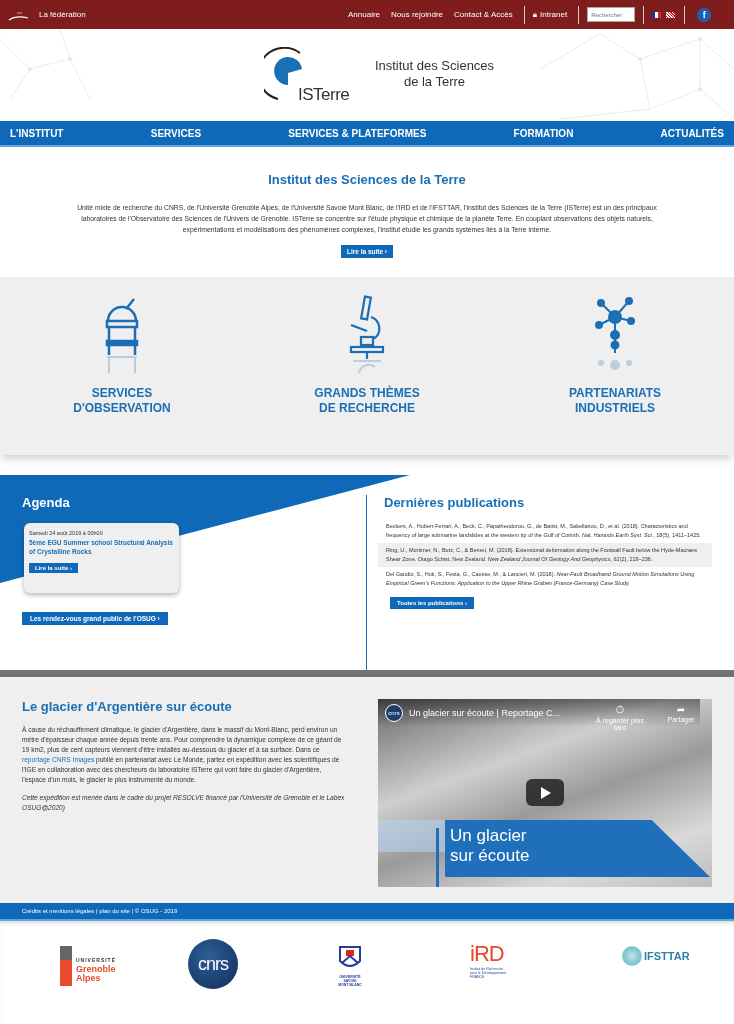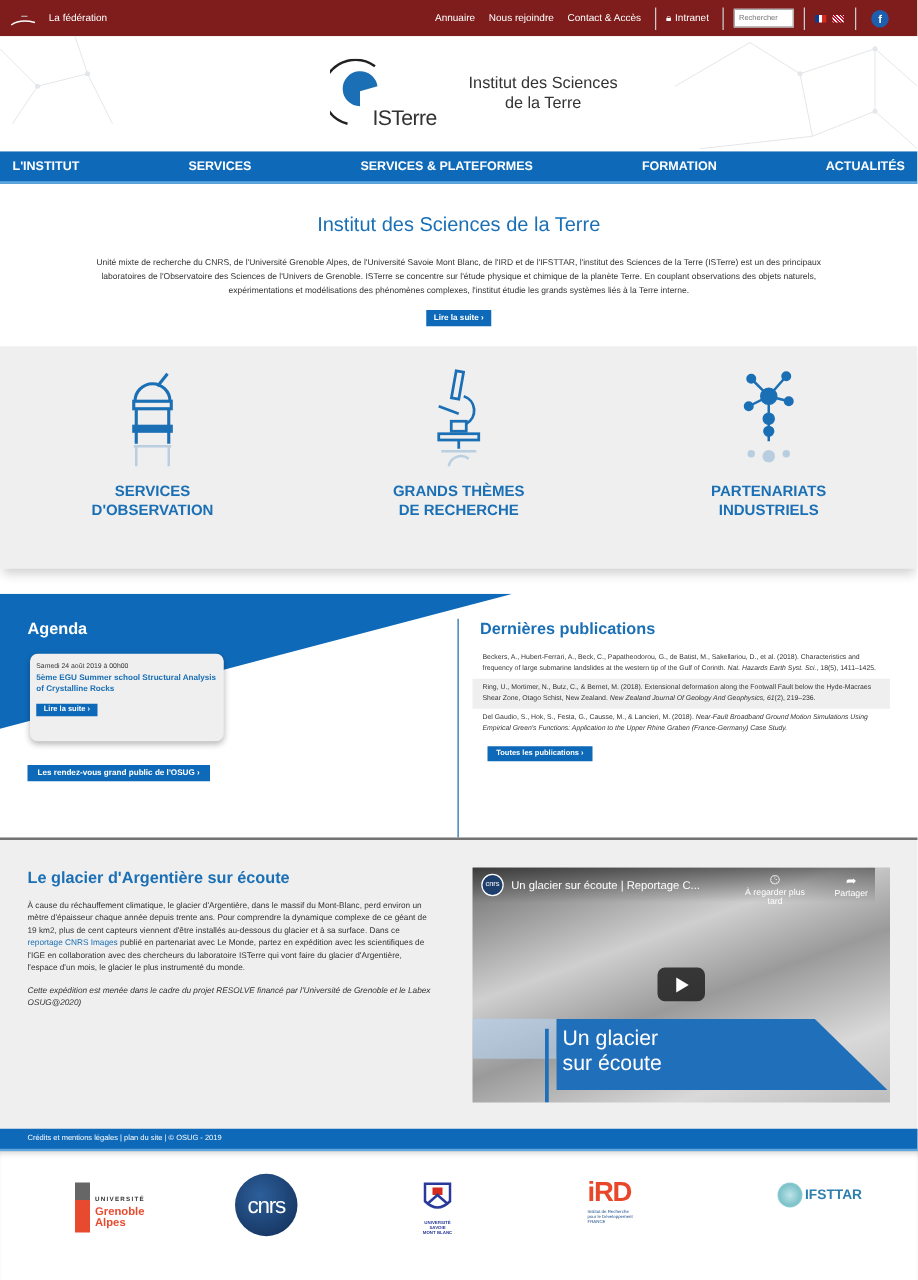--- a/index.html
+++ b/index.html
@@ -18,21 +18,21 @@
 .fb{width:14px;height:14px;border-radius:50%;background:#1c5fb0;color:#fff;font-size:9px;font-weight:bold;display:flex;align-items:center;justify-content:center;margin-left:4px}
 .header{height:92px;position:relative;background:#fff;overflow:hidden}
 .header .net{position:absolute;inset:0}
 .logo{position:absolute;left:264px;top:18px;display:flex;align-items:flex-end}
 .logo-mark{width:60px;height:60px;position:relative}
 .logo-text{position:absolute;left:34px;top:38px;font-size:17px;color:#333;letter-spacing:-0.5px}
 .logo-title{position:absolute;left:372px;top:29px;font-size:13px;color:#333;text-align:center;line-height:16px;width:125px}
 .nav{height:26px;background:#0e6ab9;display:flex;justify-content:space-between;align-items:center;border-bottom:2px solid #5fa7df}
 .nav a{color:#fff;font-weight:bold;font-size:10px;margin:0 10px;text-decoration:none}
 .intro{height:130px;text-align:center;padding-top:25px}
-.intro h1{color:#1a6fb5;font-size:16px;font-weight:normal;margin-bottom:15px}
+.intro h1{color:#1a6fb5;font-size:13px;font-weight:bold;margin-bottom:15px}
 .intro p{font-size:6.8px;line-height:11px;color:#333;width:600px;margin:0 auto}
 .btn{display:inline-block;background:#0e6ab9;color:#fff;font-size:6.5px;font-weight:bold;padding:3px 6px;text-decoration:none}
 .intro .btn{margin-top:10px}
 .themes{height:178px;background:#efefef;position:relative;box-shadow:0 6px 8px -2px rgba(0,0,0,0.18)}
 .theme{position:absolute;top:18px;width:200px;text-align:center}
 .theme .ico{height:80px;display:flex;justify-content:center;align-items:flex-end}
 .theme .lbl{color:#1a6fb5;font-weight:bold;font-size:12px;line-height:15px;margin-top:11px}
 .gap{height:20px;background:#fff}
 .mid{position:relative;height:202px;background:#fff}
 .mid .wedge{position:absolute;left:0;top:0}
@@ -42,21 +42,21 @@
 .card .date{font-size:5.5px;color:#333}
 .card .ttl{font-size:6.5px;color:#1a6fb5;font-weight:bold;line-height:9px;margin-top:2px}
 .card .btn{margin-top:6px;font-size:6px;padding:2px 6px}
 .osug-btn{position:absolute;left:22px;top:137px;font-size:6.5px;padding:3px 8px}
 .vline{position:absolute;left:366px;top:20px;width:1px;height:185px;background:#1a6fb5}
 .pubs{position:absolute;left:378px;top:20px;width:334px}
 .pubs h2{color:#1a6fb5;font-size:13px;font-weight:bold;margin-left:6px}
 .pub{font-size:5.5px;line-height:9px;color:#333;padding:3px 8px}
 .pub.alt{background:#efefef}
 .pubs .btn{margin-left:12px;margin-top:3px;font-size:6px;padding:3px 7px}
-.glacier{position:absolute;left:0;top:670px;width:734px;height:256px;background:#efefef;border-top:2px solid #737373}
+.glacier{position:absolute;left:0;top:670px;width:734px;height:256px;background:#efefef;border-top:7px solid #737373}
 .glacier h2{position:absolute;left:22px;top:22px;color:#1a6fb5;font-size:13px;font-weight:bold}
 .glacier .txt{position:absolute;left:22px;top:48px;width:323px;font-size:6.6px;line-height:10px;color:#333}
 .glacier .txt a{color:#1a6fb5;text-decoration:none}
 .glacier .txt em{display:block;margin-top:8px}
 .video{position:absolute;left:378px;top:22px;width:334px;height:188px;overflow:hidden;background:linear-gradient(160deg,#6a6a6a 0%,#cfcfcf 35%,#9a9a9a 55%,#d9d9d9 80%,#bdbdbd 100%)}
 .video .vtop{position:absolute;left:0;top:0;right:12px;height:28px;display:flex;align-items:center;background:linear-gradient(180deg,rgba(0,0,0,0.45),rgba(0,0,0,0))}
 .video .cnrs-small{width:18px;height:18px;border-radius:50%;background:#1e3f6c;color:#fff;font-size:6px;display:flex;align-items:center;justify-content:center;margin:0 6px 0 7px;border:1px solid #fff}
 .video .vtitle{color:#fff;font-size:9px}
 .video .later{position:absolute;left:212px;top:5px;color:#fff;font-size:7px;text-align:center;width:60px}
 .video .share{position:absolute;left:283px;top:5px;color:#fff;font-size:7px;text-align:center;width:40px}
@@ -283,21 +283,21 @@
         <rect x="8" y="7" width="8" height="6" fill="#d52b1e"></rect>
         <path d="M4 20 L12 13 L20 20" stroke="#2a3a9a" stroke-width="2" fill="none"></path>
       </svg>
     <div style="font-size:3.5px;color:#2a3a9a;font-weight:bold;line-height:4px">
         <div>UNIVERSITÉ</div>
         <div>SAVOIE</div>
         <div>MONT BLANC</div>
       </div>
   </div>
   <div class="partner" style="left:470px;top:20px">
-    <div style="font-size:22px;font-weight:bold;color:#e8472a;letter-spacing:-1px">iRD</div>
+    <div style="font-size:22px;font-weight:normal;color:#e8472a;letter-spacing:-1px">iRD</div>
     <div style="font-size:3.5px;color:#1a4a8a;line-height:4px">
         <div>Institut de Recherche</div>
         <div>pour le Développement</div>
         <div>FRANCE</div>
       </div>
   </div>
   <div class="partner" style="left:622px;top:25px;display:flex;align-items:center">
     <div style="width:20px;height:20px;border-radius:50%;background:radial-gradient(circle,#bfe3ea,#7cc3c9 60%,#d0ecef)"></div>
     <span style="font-size:11px;font-weight:bold;color:#2f7fae;margin-left:2px">IFSTTAR</span>
   </div>

